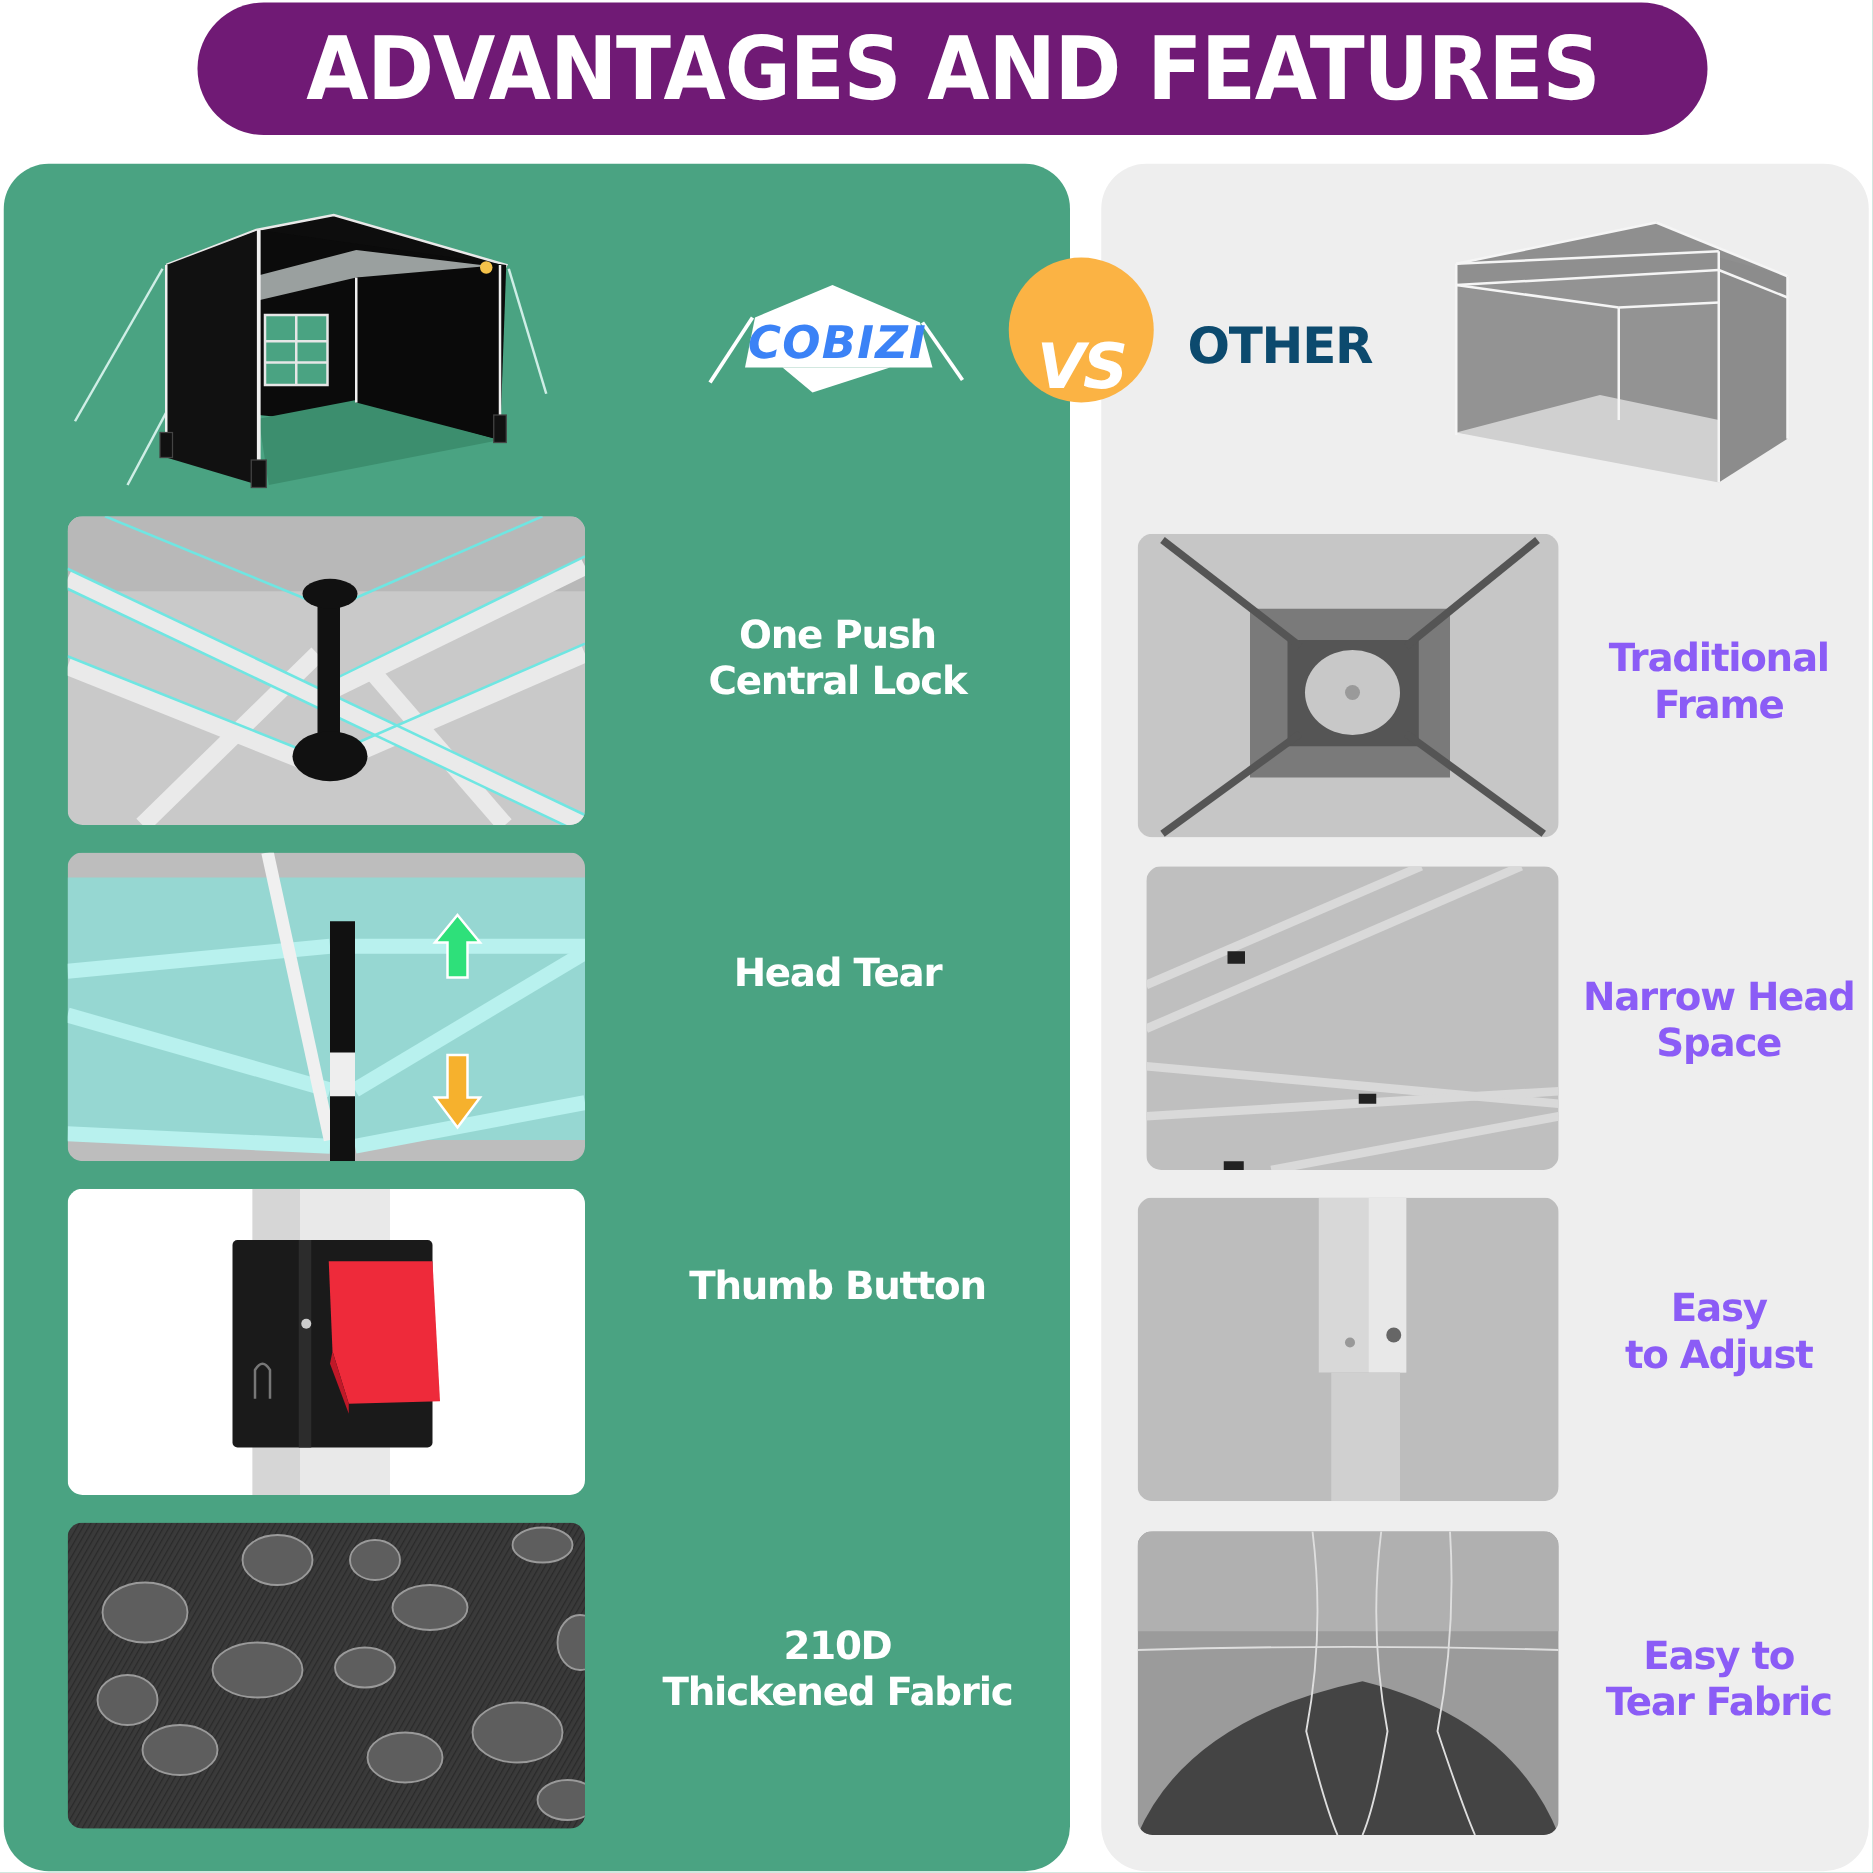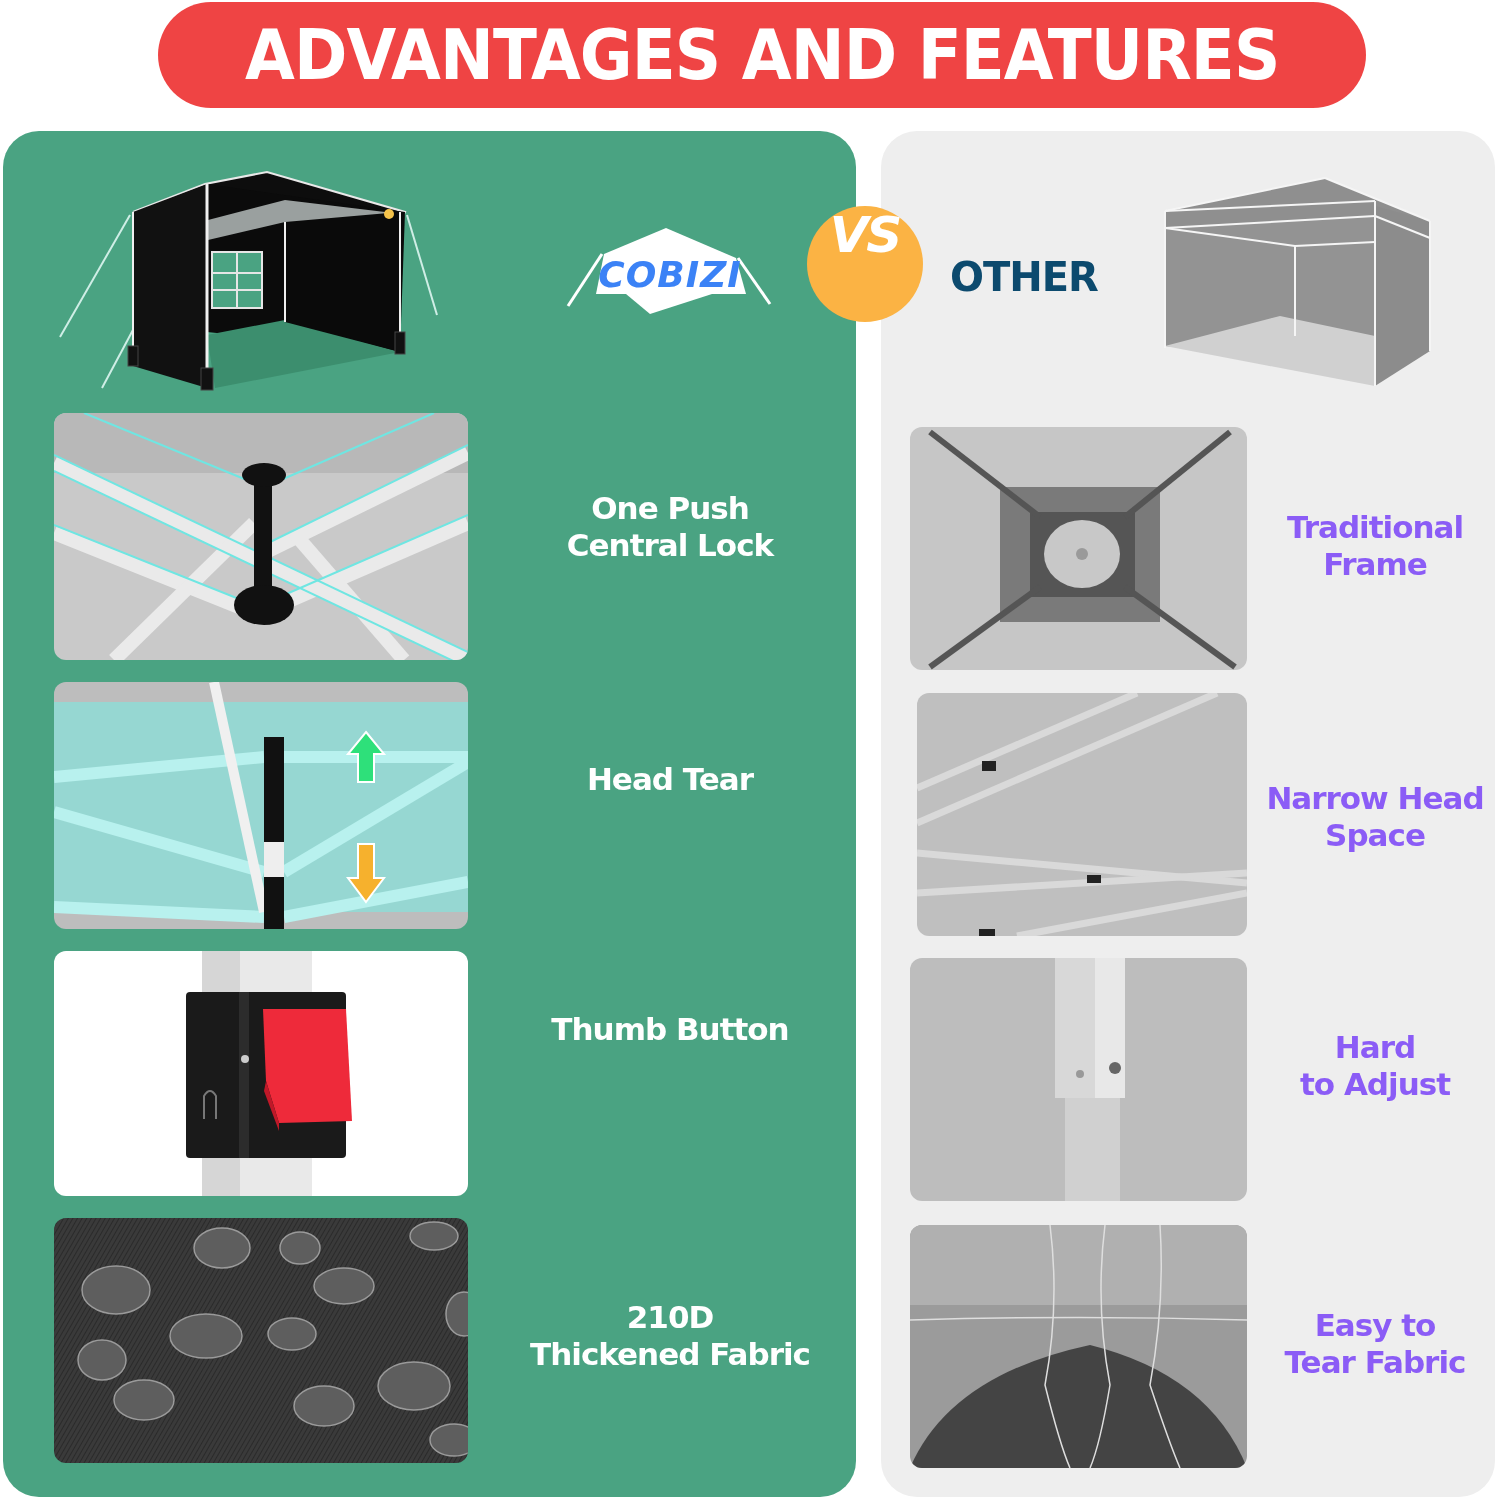--- a/index.html
+++ b/index.html
@@ -1,41 +1,41 @@
 <!DOCTYPE html>
 <html><head>
 <meta charset="utf-8">
 <style>
   * { box-sizing: border-box; margin: 0; padding: 0; }
   html, body { width: 1498px; height: 1498px; background: #ffffff; overflow: hidden; }
   body { position: relative; font-family: "DejaVu Sans", "Liberation Sans", sans-serif; }
 
   .title-pill {
     position: absolute; left: 158px; top: 2px; width: 1208px; height: 106px;
-    background: #ef4444; border-radius: 53px;
+    background: #701a75; border-radius: 53px;
     display: flex; align-items: center; justify-content: center;
   }
   .title-pill span {
     color: #ffffff; font-weight: bold; font-size: 70px; letter-spacing: -1px;
     font-family: "DejaVu Sans", sans-serif; transform: scaleX(0.92);
   }
 
   .panel-left {
     position: absolute; left: 3px; top: 131px; width: 853px; height: 1366px;
     background: #4aa382; border-radius: 36px;
   }
   .panel-right {
     position: absolute; left: 881px; top: 131px; width: 614px; height: 1366px;
     background: #eeeeee; border-radius: 36px;
   }
 
   .vs-circle {
     position: absolute; left: 807px; top: 206px; width: 116px; height: 116px;
     border-radius: 50%; background: #fbb344;
-    display: flex; align-items: flex-start; justify-content: center;
+    display: flex; align-items: flex-end; justify-content: center;
   }
   .vs-circle span {
     color: #fff; font-weight: bold; font-style: italic; font-size: 50px; letter-spacing: -2px;
   }
 
   .other-label {
     position: absolute; left: 950px; top: 254px; font-size: 40px; font-weight: bold;
     color: #0c4a6e; letter-spacing: -1px;
   }
 
@@ -306,19 +306,19 @@
 
 <div class="feature-label right" style="top:509px;">
   <span>Traditional</span>
   <span>Frame</span>
 </div>
 <div class="feature-label right" style="top:780px;">
   <span>Narrow Head</span>
   <span>Space</span>
 </div>
 <div class="feature-label right" style="top:1029px;">
-  <span>Hard</span>
+  <span>Easy</span>
   <span>to Adjust</span>
 </div>
 <div class="feature-label right" style="top:1307px;">
   <span>Easy to</span>
   <span>Tear Fabric</span>
 </div>
 
 </body></html>

